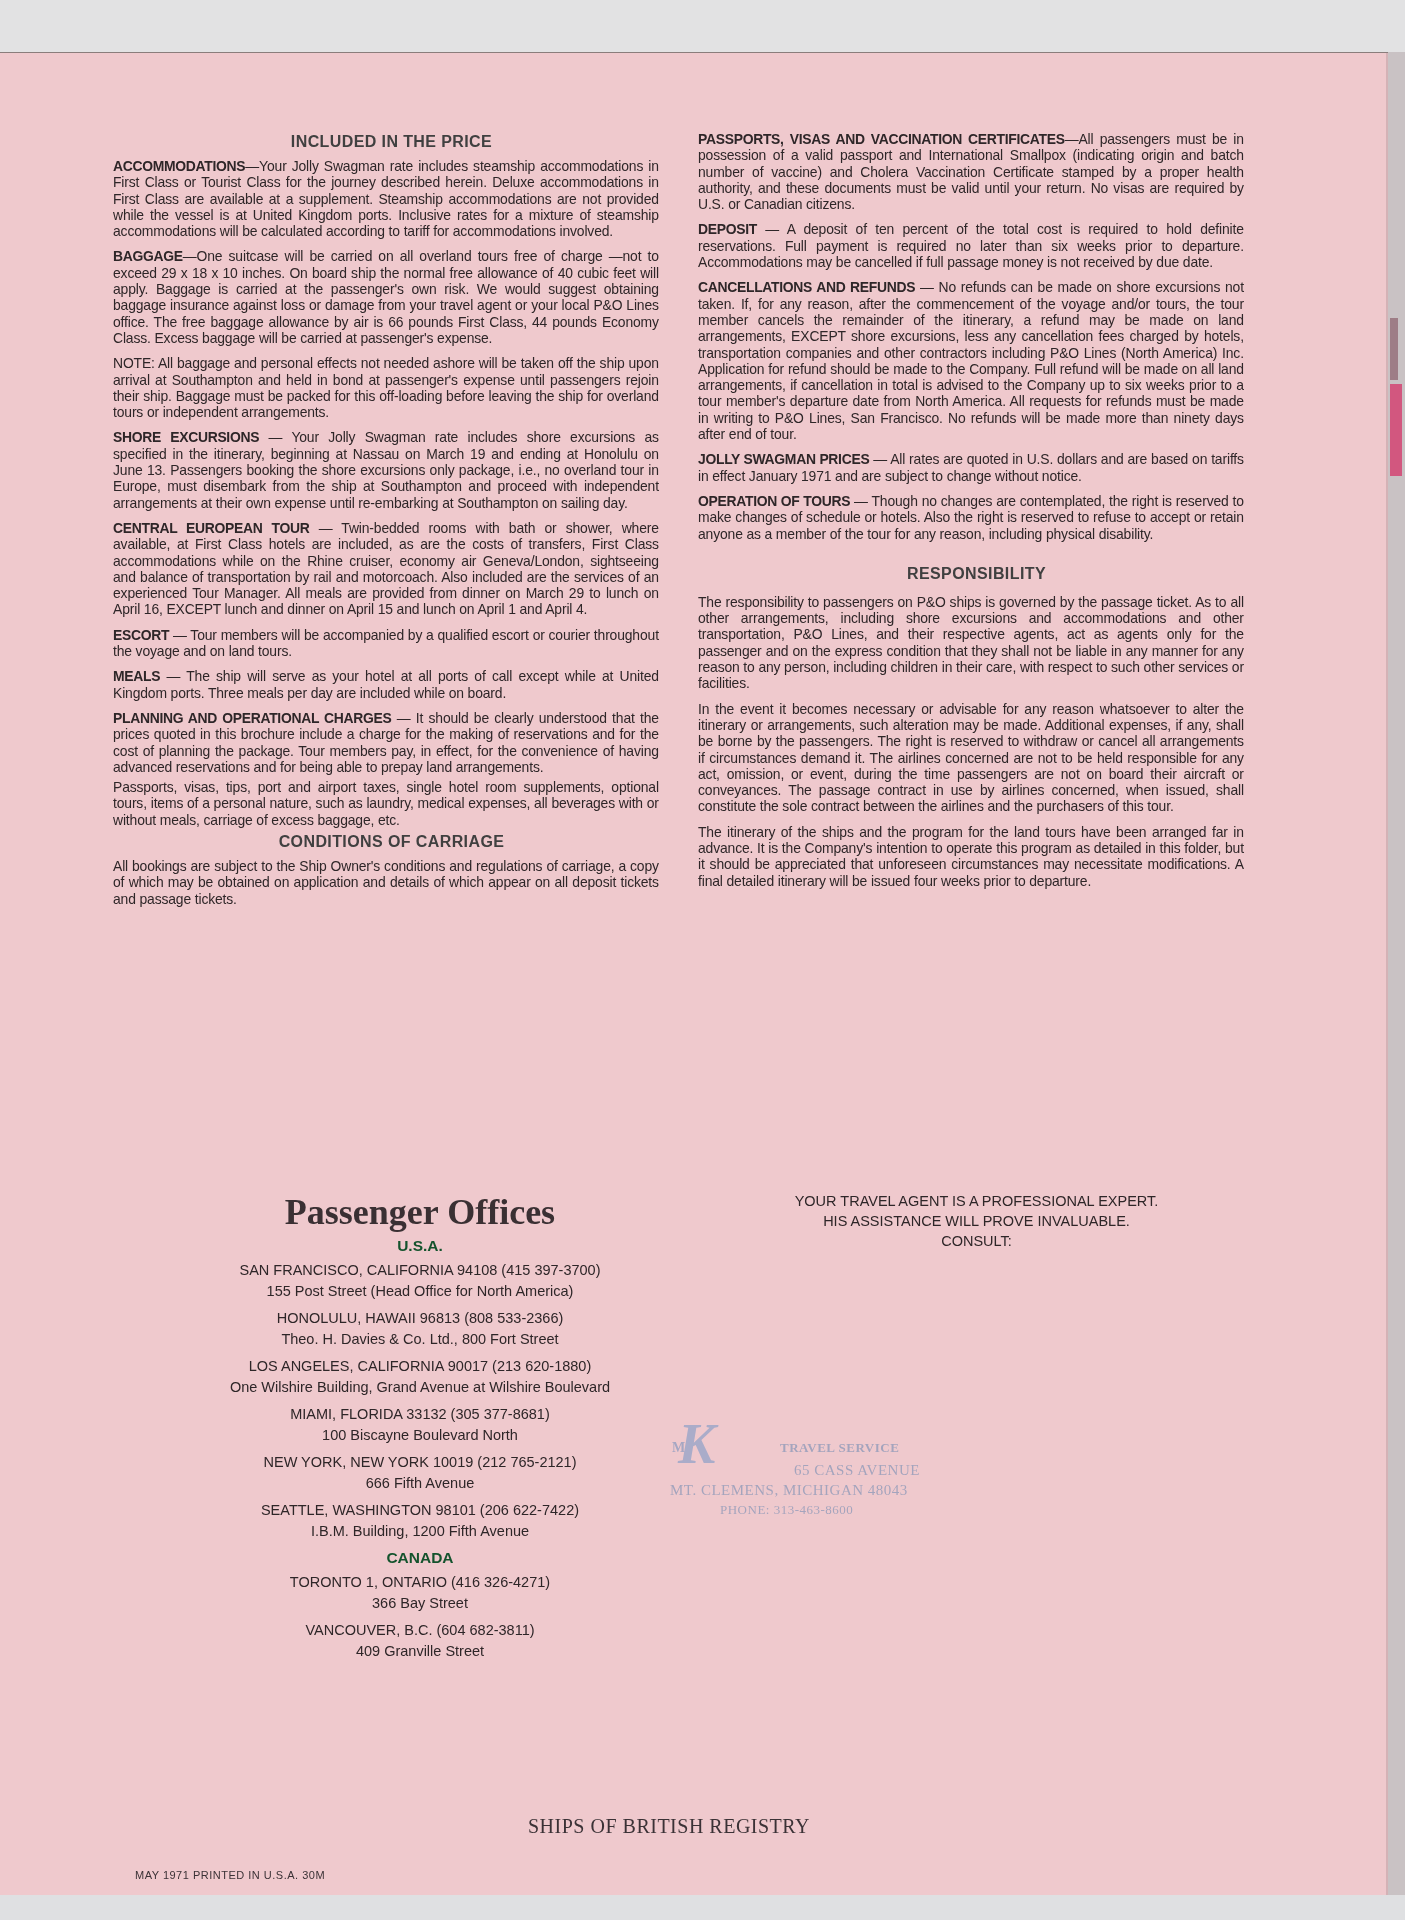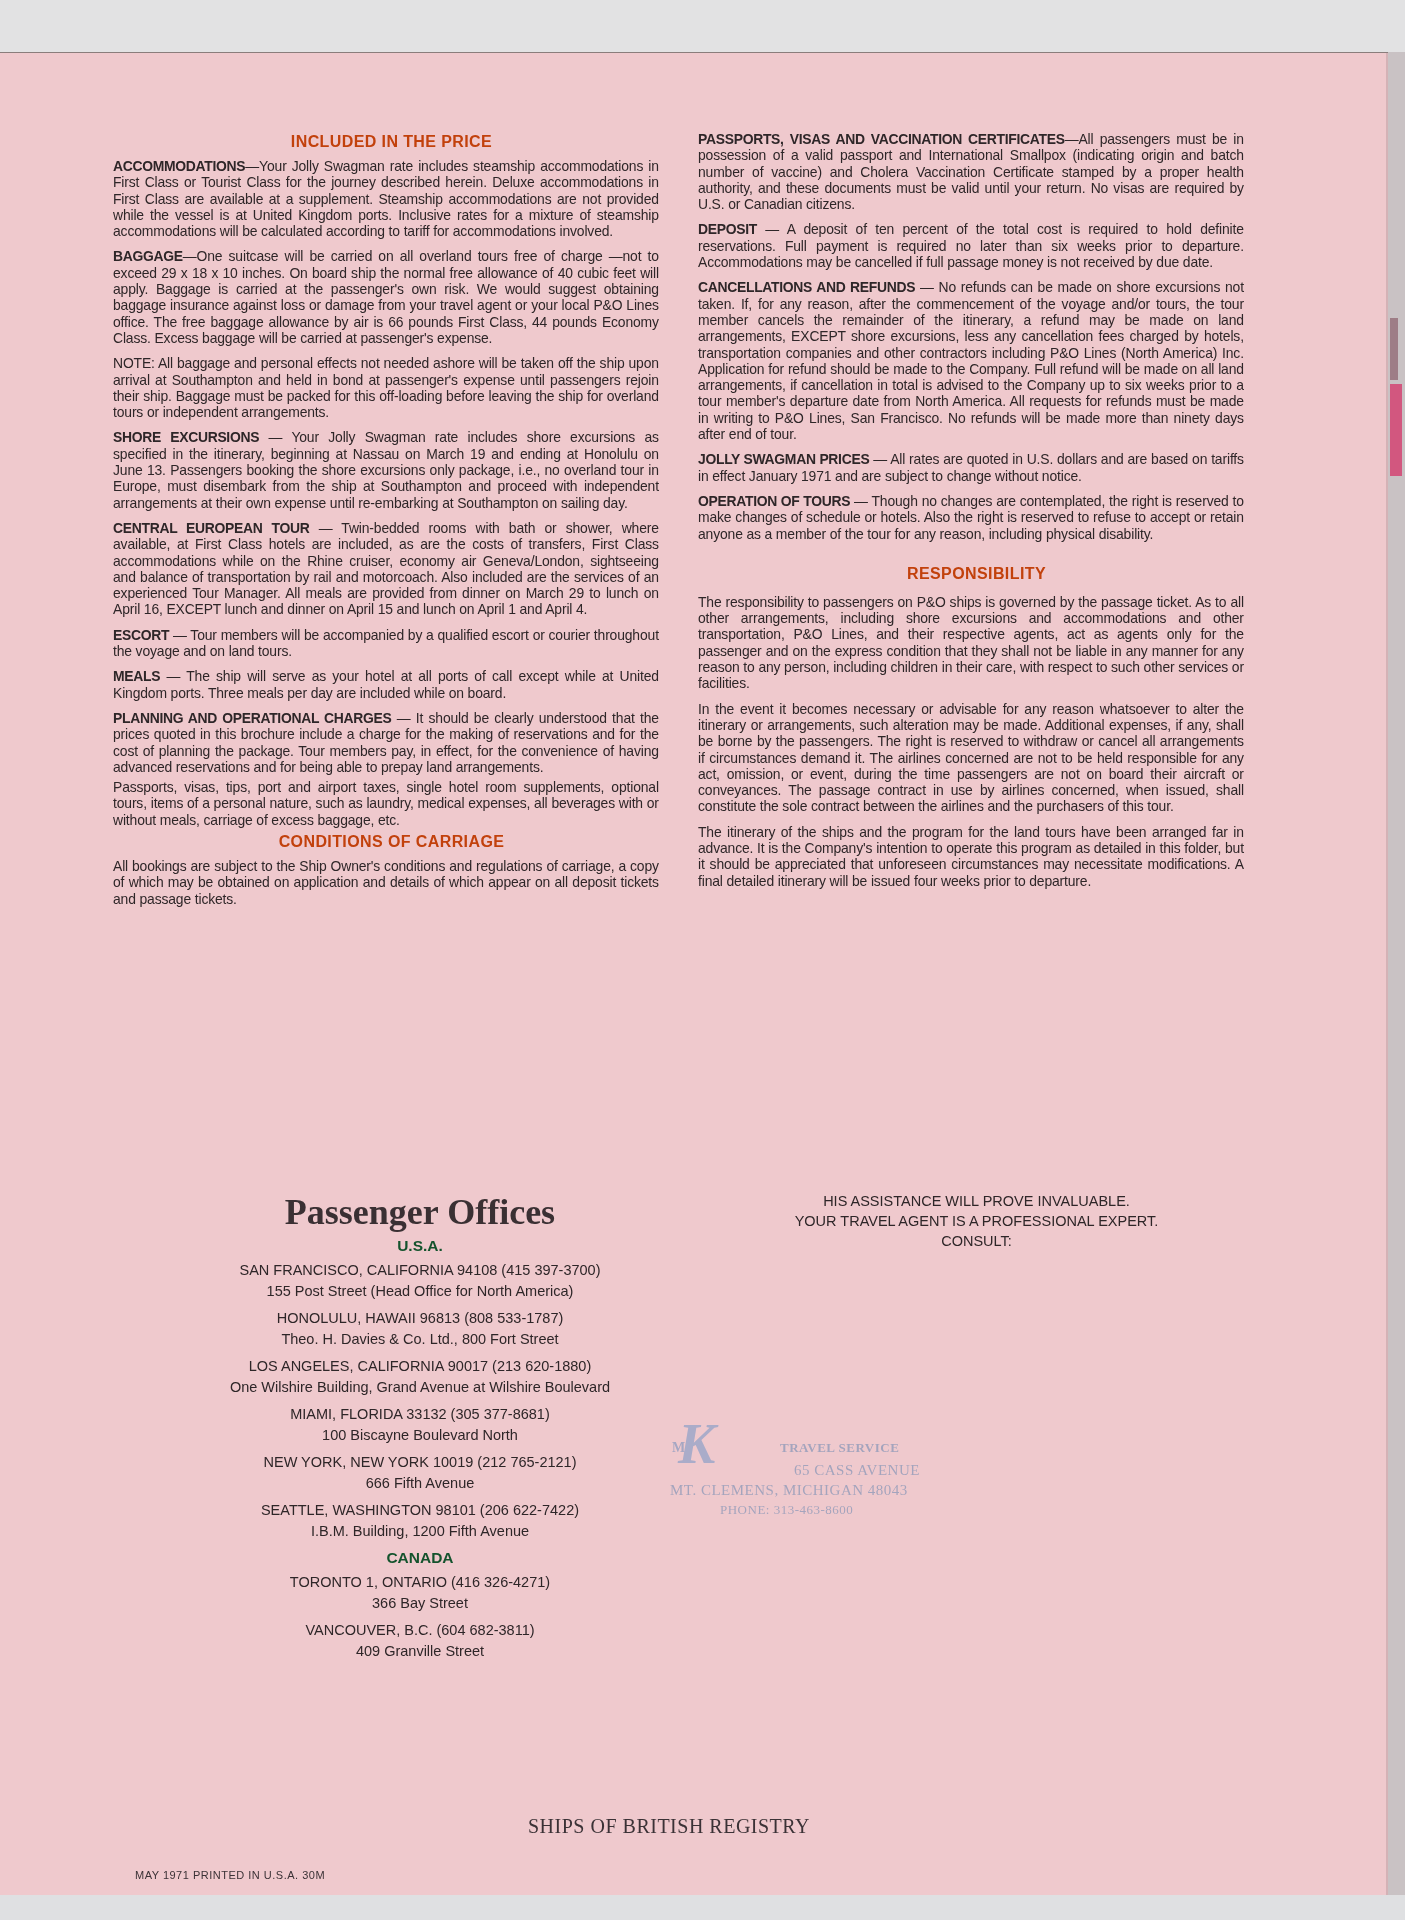--- a/index.html
+++ b/index.html
@@ -19,21 +19,21 @@
   .right-edge { position: absolute; left: 1388px; top: 52px; width: 17px; height: 1843px; background: #c9c2c4; }
   .tab1 { position: absolute; left: 1390px; top: 318px; width: 8px; height: 62px; background: #9e7d86; }
   .tab2 { position: absolute; left: 1390px; top: 384px; width: 12px; height: 92px; background: #d2577f; }
 
   .col { position: absolute; color: #2e2628; }
   .col-left { left: 113px; top: 132px; width: 557px; }
   .col-right { left: 698px; top: 131px; width: 557px; }
 
   .heading {
     font-weight: bold; text-align: center; font-size: 16px; letter-spacing: 0.4px;
-    color: #c2410c; margin: 0 0 6px 0; line-height: 20px;
+    color: #404040; margin: 0 0 6px 0; line-height: 20px;
   }
   .para {
     font-size: 14.2px; line-height: 16.3px; text-align: justify;
     margin: 0 0 9px 0; letter-spacing: -0.15px;
     transform: scaleX(0.98); transform-origin: left top;
   }
   .lead { font-weight: bold; letter-spacing: -0.3px; }
   .agent-box {
     position: absolute; left: 698px; top: 1191px; width: 557px;
     text-align: center; font-size: 14.5px; line-height: 20px; color: #2e2628;
@@ -97,43 +97,43 @@
   <p class="para"><span class="lead">JOLLY SWAGMAN PRICES</span><span> — </span><span>All rates are quoted in U.S. dollars and are based on tariffs in effect January 1971 and are subject to change without notice.</span></p>
   <p class="para" style="margin-bottom:22px"><span class="lead">OPERATION OF TOURS</span><span> — </span><span>Though no changes are contemplated, the right is reserved to make changes of schedule or hotels. Also the right is reserved to refuse to accept or retain anyone as a member of the tour for any reason, including physical disability.</span></p>
 
   <div class="heading" style="margin-bottom:10px">RESPONSIBILITY</div>
   <p class="para">The responsibility to passengers on P&amp;O ships is governed by the passage ticket. As to all other arrangements, including shore excursions and accommodations and other transportation, P&amp;O Lines, and their respective agents, act as agents only for the passenger and on the express condition that they shall not be liable in any manner for any reason to any person, including children in their care, with respect to such other services or facilities.</p>
   <p class="para">In the event it becomes necessary or advisable for any reason whatsoever to alter the itinerary or arrangements, such alteration may be made. Additional expenses, if any, shall be borne by the passengers. The right is reserved to withdraw or cancel all arrangements if circumstances demand it. The airlines concerned are not to be held responsible for any act, omission, or event, during the time passengers are not on board their aircraft or conveyances. The passage contract in use by airlines concerned, when issued, shall constitute the sole contract between the airlines and the purchasers of this tour.</p>
   <p class="para">The itinerary of the ships and the program for the land tours have been arranged far in advance. It is the Company's intention to operate this program as detailed in this folder, but it should be appreciated that unforeseen circumstances may necessitate modifications. A final detailed itinerary will be issued four weeks prior to departure.</p>
 </div>
 
 <div class="agent-box">
+  <div>YOUR TRAVEL AGENT IS A PROFESSIONAL EXPERT.</div>
   <div>HIS ASSISTANCE WILL PROVE INVALUABLE.</div>
-  <div>YOUR TRAVEL AGENT IS A PROFESSIONAL EXPERT.</div>
   <div>CONSULT:</div>
 </div>
 
 <div class="stamp">
   <span class="stamp-logo-small">M</span>
   <span class="stamp-logo">K</span>
   <span class="stamp-line" style="left:112px; top:32px; font-weight:bold; font-size:13px;">TRAVEL SERVICE</span>
   <span class="stamp-line" style="left:126px; top:54px;">65 CASS AVENUE</span>
   <span class="stamp-line" style="left:2px; top:74px;">MT. CLEMENS, MICHIGAN 48043</span>
   <span class="stamp-line" style="left:52px; top:94px; font-size:13px;">PHONE: 313-463-8600</span>
 </div>
 
 <div class="offices">
   <div class="offices-title">Passenger Offices</div>
   <div class="country">U.S.A.</div>
   <div class="office">
       <div>SAN FRANCISCO, CALIFORNIA 94108 (415 397-3700)</div>
       <div>155 Post Street (Head Office for North America)</div>
     </div>
   <div class="office">
-      <div>HONOLULU, HAWAII  96813 (808 533-1787)</div>
+      <div>HONOLULU, HAWAII  96813 (808 533-2366)</div>
       <div>Theo. H. Davies &amp; Co. Ltd., 800 Fort Street</div>
     </div>
   <div class="office">
       <div>LOS ANGELES, CALIFORNIA 90017 (213 620-1880)</div>
       <div>One Wilshire Building, Grand Avenue at Wilshire Boulevard</div>
     </div>
   <div class="office">
       <div>MIAMI, FLORIDA 33132 (305 377-8681)</div>
       <div>100 Biscayne Boulevard North</div>
     </div>

